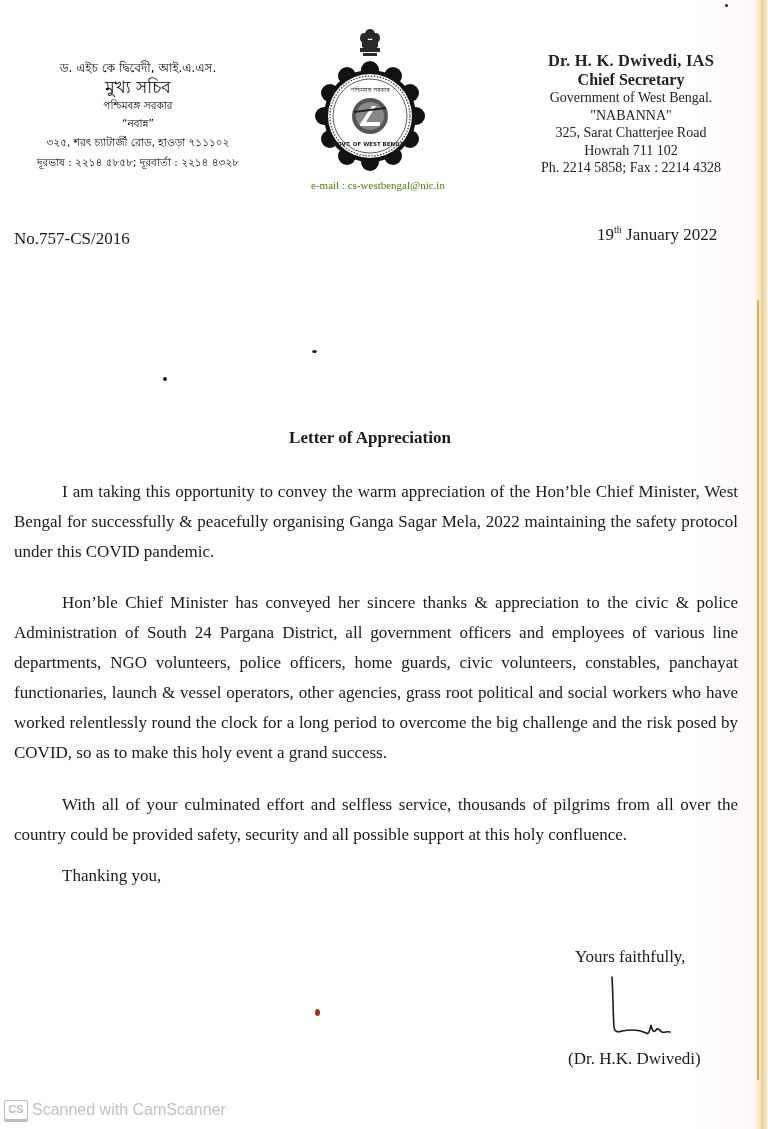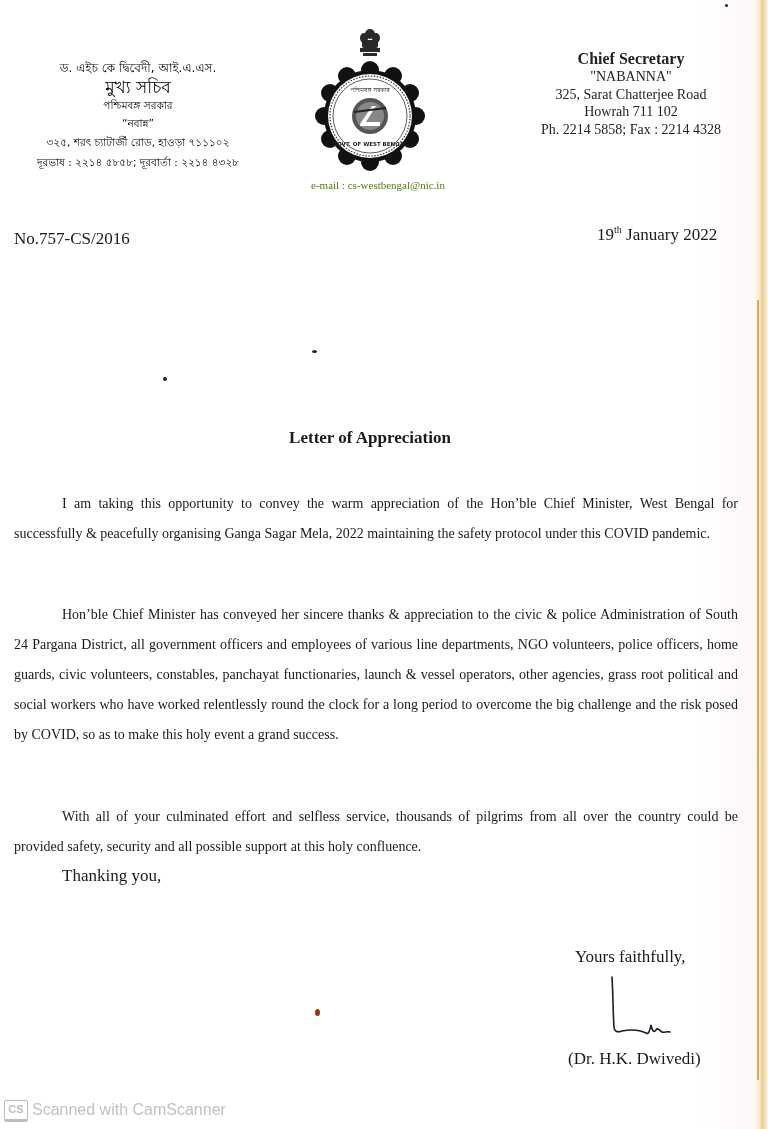--- a/index.html
+++ b/index.html
@@ -53,23 +53,22 @@
   .date sup { font-size:10px; }
 
   .dot { position:absolute; background:#222; border-radius:50%; }
 
   .subject {
     position:absolute; left:0; width:740px; top:420px; text-align:center;
     font-size:17px; font-weight:bold;margin-top:8px;
   }
   .para {
     position:absolute; left:14px; width:724px;
-    font-size:14px; line-height:30px; text-align:justify;
+    font-size:17px; line-height:30px; text-align:justify;
     text-align-last:left;
-    margin-top:12px;
   }
   .para .indent { display:inline-block; width:48px; }
   .p1 { top:477px; }
   .p2 { top:588px; }
   .p3 { top:790px; }
   .thanks { position:absolute; left:62px; top:866px; font-size:17px; }
 
   .closing { position:absolute; left:575px; top:947px; font-size:17px; }
   .signature { position:absolute; left:600px; top:975px; width:90px; height:70px; }
   .signatory { position:absolute; left:568px; top:1049px; font-size:17px; }
@@ -139,21 +138,23 @@
       <circle r="14" fill="#888"></circle>
       <path d="M-10 8 L2 -10 L6 -10 L-4 6 L10 6 L10 10 L-10 10 Z" fill="#fff"></path>
       <path d="M-16 -4 L16 -8" stroke="#222" stroke-width="2"></path>
       <text x="0" y="-24" text-anchor="middle" font-family="DejaVu Sans, sans-serif" font-size="6" fill="#222">পশ্চিমবঙ্গ সরকার</text>
       <text x="0" y="30" text-anchor="middle" font-family="DejaVu Sans, sans-serif" font-size="5.5" font-weight="bold" fill="#222">GOVT. OF WEST BENGAL</text>
     </g>
   </svg>
 </div>
 
 <div class="lh-right">
+  <div class="name">Dr. H. K. Dwivedi, IAS</div>
   <div class="title">Chief Secretary</div>
+  <div class="line">Government of West Bengal.</div>
   <div class="line">"NABANNA"</div>
   <div class="line">325, Sarat Chatterjee Road</div>
   <div class="line">Howrah 711 102</div>
   <div class="line">Ph. 2214 5858; Fax : 2214 4328</div>
 </div>
 
 <div class="email">e-mail : cs-westbengal@nic.in</div>
 
 <div class="ref-no">No.757-CS/2016</div>
 <div class="date"><span>19</span><sup>th</sup><span> January 2022</span></div>

